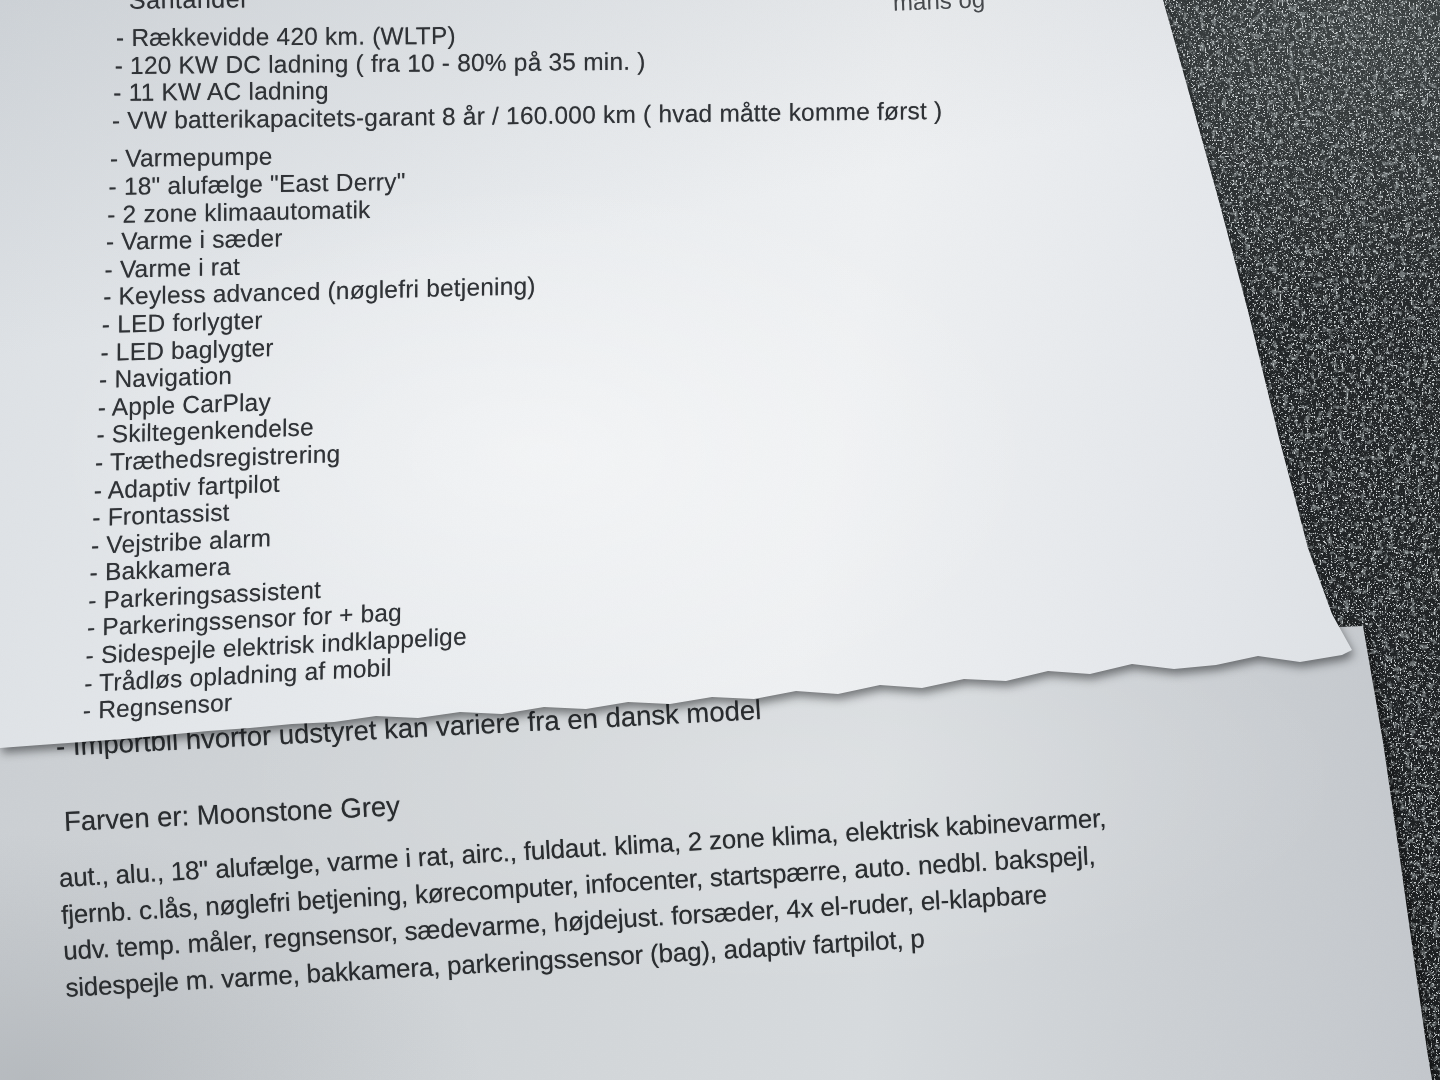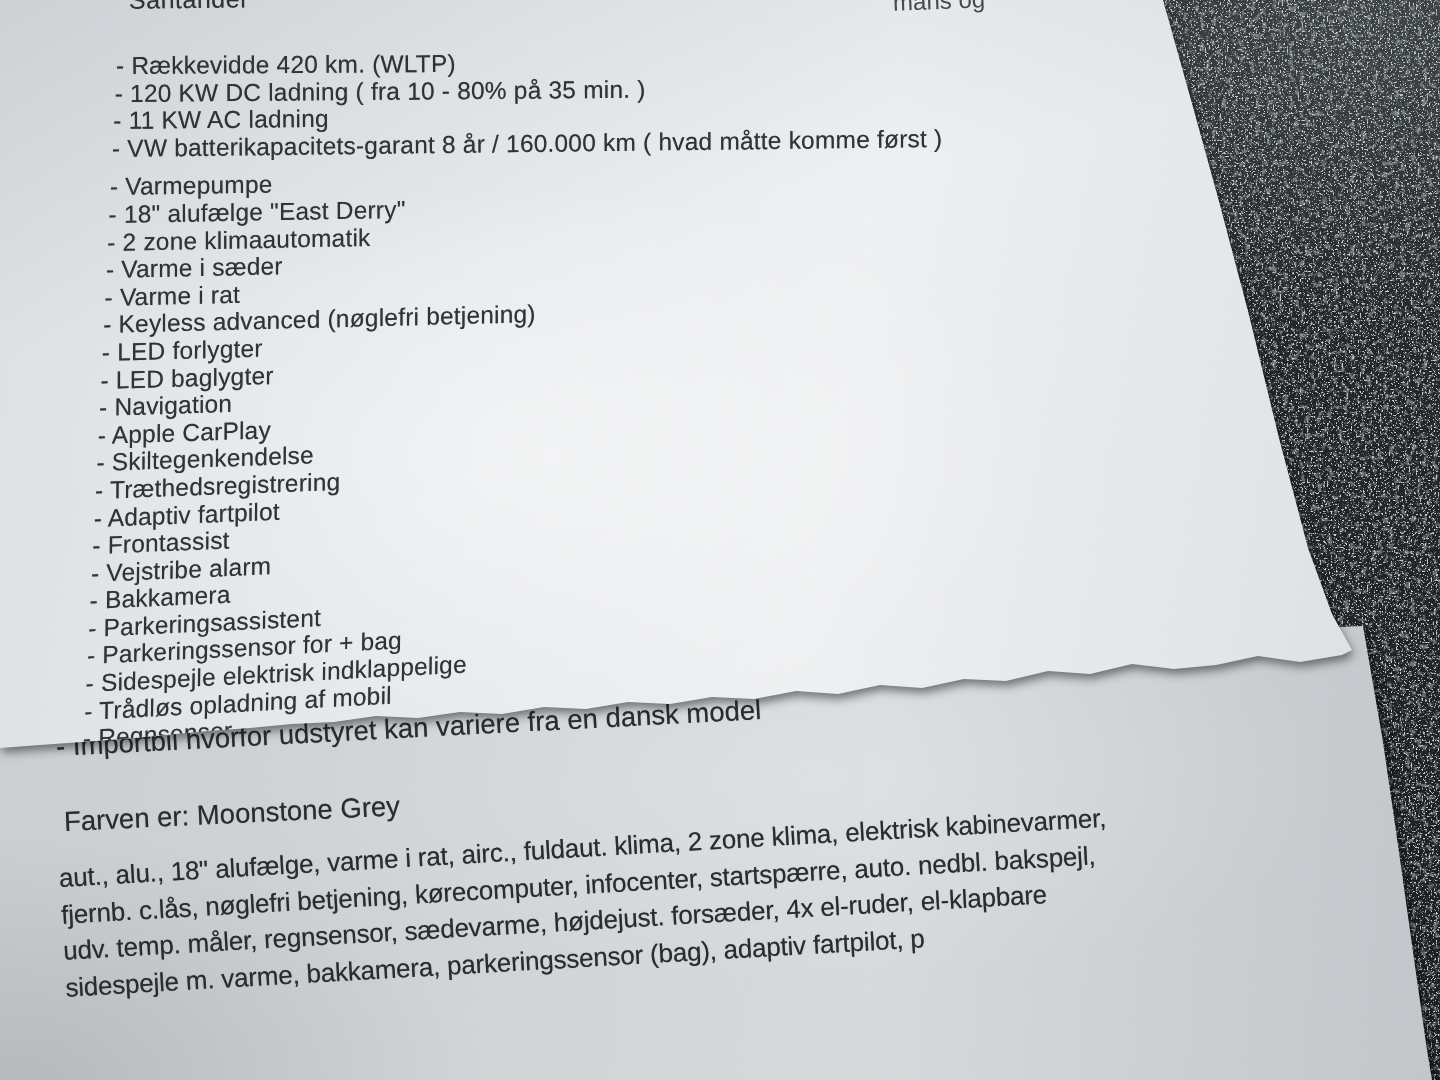--- a/index.html
+++ b/index.html
@@ -59,21 +59,21 @@
     font-size: 25px; letter-spacing: 0.5px; white-space: nowrap;
     transform: rotate(-0.6deg);
   }
   .top-right-frag {
     position: absolute; left: 893px; top: -13px;
     font-size: 24px; white-space: nowrap;
     transform: rotate(-2.2deg);
     color: #44474b;
   }
 
-  .top-text { position: absolute; left: 116px; top: 52px; }
+  .top-text { position: absolute; left: 116px; top: 24px; }
   .spec-list { position: relative; }
   .spec-list.features { margin-top: 11px; }
   .spec-line {
     white-space: nowrap;
     height: 27.6px; line-height: 27.6px;
     font-size: 24.5px; letter-spacing: 0.2px;
     transform-origin: 0 50%;
     transform: translateX(calc(var(--i, 0) * -1.35px))
                rotate(calc(-0.35deg - (var(--i, 0) * 0.115deg)))
                skewX(calc(var(--i, 0) * -0.16deg));

